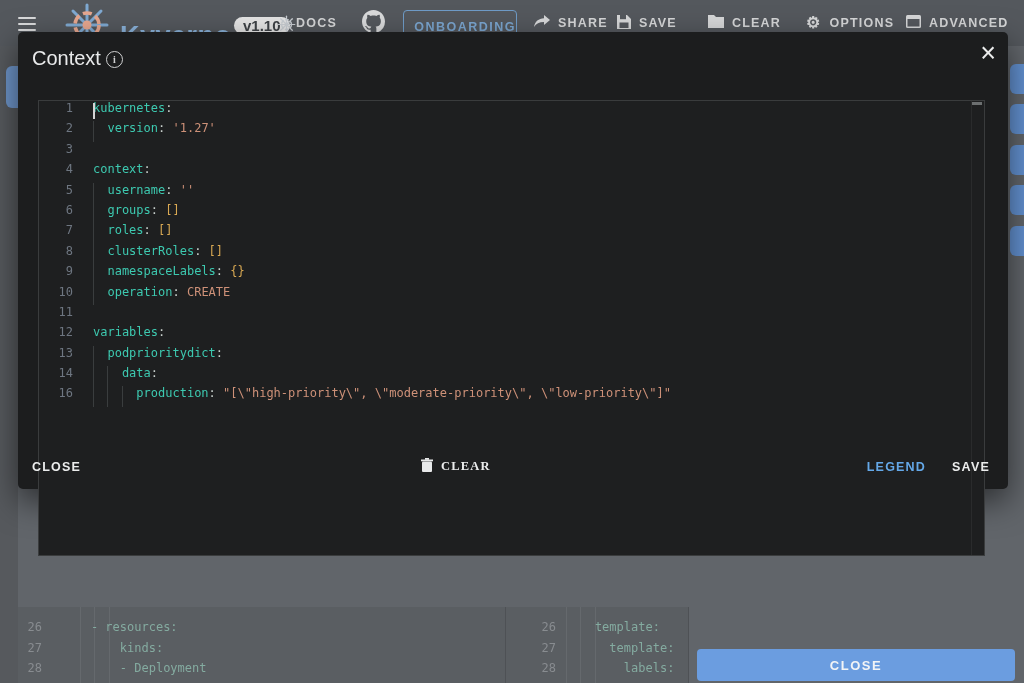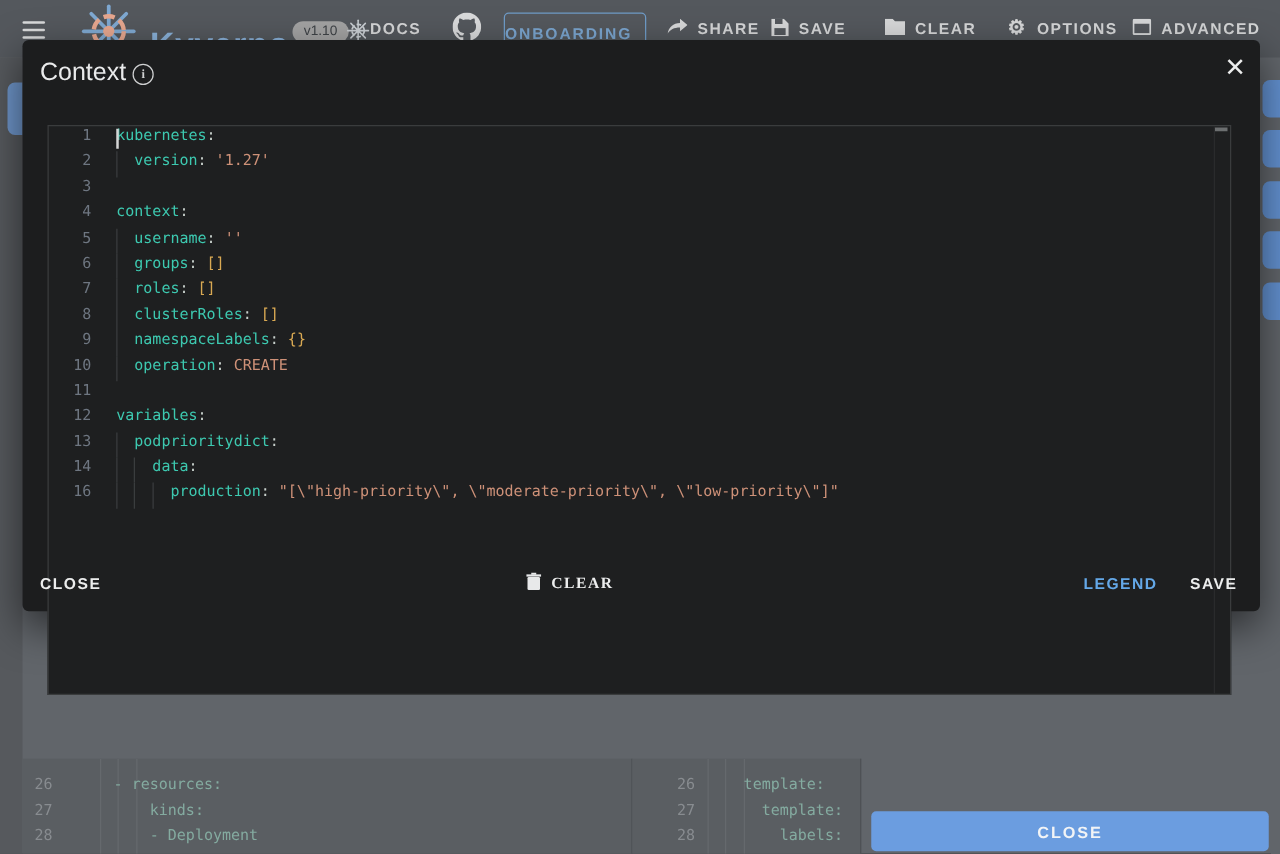--- a/index.html
+++ b/index.html
@@ -8,26 +8,26 @@
     background:#61656a;
     font-family:"Liberation Sans", sans-serif;
     -webkit-font-smoothing:antialiased;
   }
   
   .topbar{position:absolute;left:0;top:0;width:1024px;height:46px;background:#54585d;overflow:hidden;z-index:1;}
   .hamburger{position:absolute;left:18px;top:17px;width:18px;height:14px;cursor:pointer;}
   .hamburger span{display:block;height:2px;background:#d9dadb;margin-bottom:4px;border-radius:1px;}
   .brandlogo{position:absolute;left:64px;top:2px;}
   .brandname{position:absolute;left:120px;top:6px;font-size:27px;font-weight:bold;color:#8ab2da;letter-spacing:.5px;margin-top:15px;}
-  .verpill{position:absolute;left:234px;top:17px;height:17px;line-height:17px;padding:0 9px;border-radius:9px;background:#a3a3a3;color:#3f4347;font-size:11px;font-weight:normal;}
+  .verpill{position:absolute;left:234px;top:17px;height:17px;line-height:17px;padding:0 9px;border-radius:9px;background:#e5e5e5;color:#3f4347;font-size:15px;font-weight:bold;}
   .minilogo{position:absolute;left:277px;top:15px;}
   .tb-item{position:absolute;top:0;height:46px;display:flex;align-items:center;gap:8px;color:#d6d7d8;font-size:12.5px;font-weight:bold;letter-spacing:1.2px;cursor:pointer;}
   .tb-docs{left:296px;}
   .tb-gh{left:362px;}
-  .onboarding{position:absolute;left:403px;top:10px;width:114px;height:34px;box-sizing:border-box;border:1.5px solid #6f9cc8;border-radius:4px;color:#7ba6d0;font-size:12.5px;font-weight:bold;letter-spacing:1.5px;display:flex;align-items:center;justify-content:flex-start;cursor:pointer;}
+  .onboarding{position:absolute;left:403px;top:10px;width:114px;height:34px;box-sizing:border-box;border:1.5px solid #6f9cc8;border-radius:4px;color:#7ba6d0;font-size:12.5px;font-weight:bold;letter-spacing:1.5px;display:flex;align-items:center;justify-content:flex-end;cursor:pointer;}
   .tb-share{left:534px;}.tb-save{left:617px;}.tb-load{left:708px;}.tb-options{left:806px;}.tb-advanced{left:906px;}
   .gearglyph{font-size:16px;line-height:1;color:#d6d7d8;}
   
   .lstrip{position:absolute;left:0;top:46px;width:18px;height:637px;background:#56595d;z-index:1;}
   .tab-frag-left{position:absolute;left:6px;top:66px;width:12px;height:42px;background:#6d94c8;border-radius:6px 0 0 6px;z-index:2;}
   .btn-frag-right{position:absolute;left:1010px;width:14px;height:30px;background:#6290cf;border-radius:6px 0 0 6px;z-index:2;}
   
   .bpanel{position:absolute;top:607px;height:76px;background:#5a5e62;z-index:1;overflow:hidden;}
   .panelL{left:18px;width:487px;border-right:1px solid #4e5155;}
   .panelR{left:506px;width:182px;border-right:1px solid #4e5155;}

